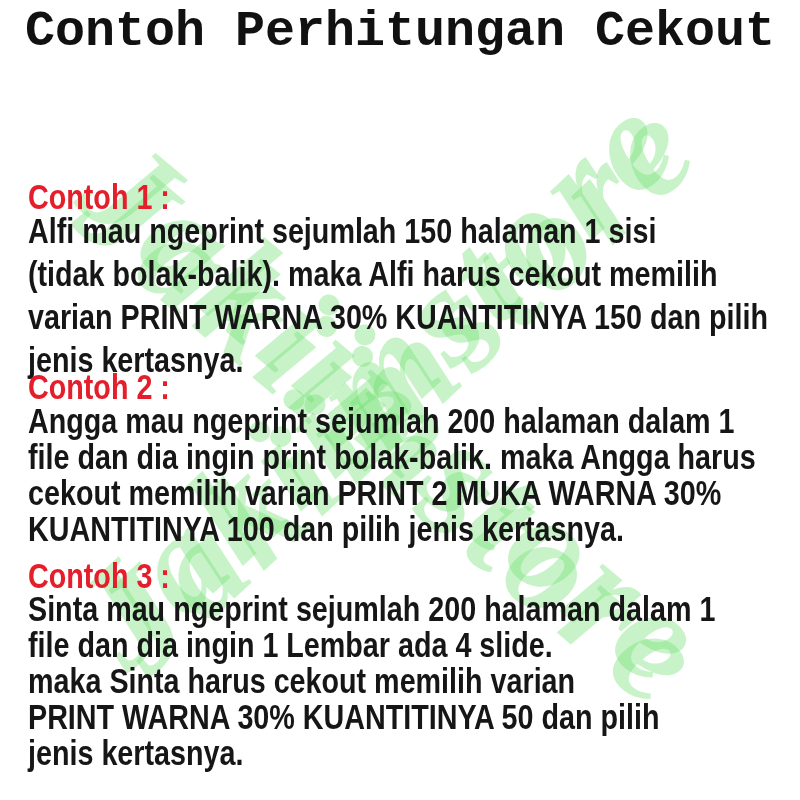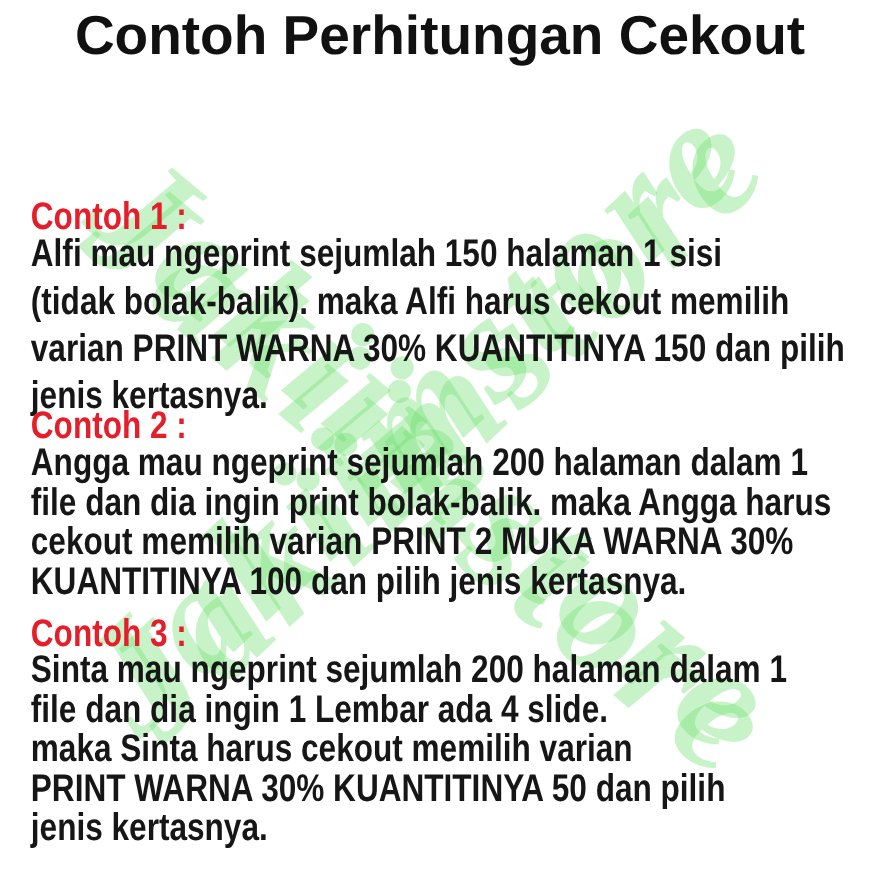--- a/index.html
+++ b/index.html
@@ -15,21 +15,21 @@
     letter-spacing:8px; color:#71e171; z-index:0; pointer-events:none;
   }
   .wm span { position:absolute; left:0; top:0; opacity:.38; }
   .wm span.dup { transform:translate(12px,18px); }
   .wm-a { left:155px; top:105px; transform:rotate(40deg); transform-origin:0 0; }
   .wm-b { left:40px;  top:580px; transform:rotate(-43deg); transform-origin:0 0; }
   
   .title {
     position:absolute; left:0; top:6px; width:100%; z-index:1;
     text-align:center; color:#111111;
-    font-family:Liberation Sans, sans-serif;
+    font-family:Liberation Mono, monospace;
     font-weight:700; font-size:50px; line-height:52px;
   }
   
   .heading, .para {
     position:absolute; left:28px; z-index:1;
     font-weight:700; font-size:35px; color:#161616;
     transform:scaleX(0.82); transform-origin:0 0;
   }
   .heading { color:#e41e2b; line-height:43px; }
   .h2, .h3 { line-height:36px; }

